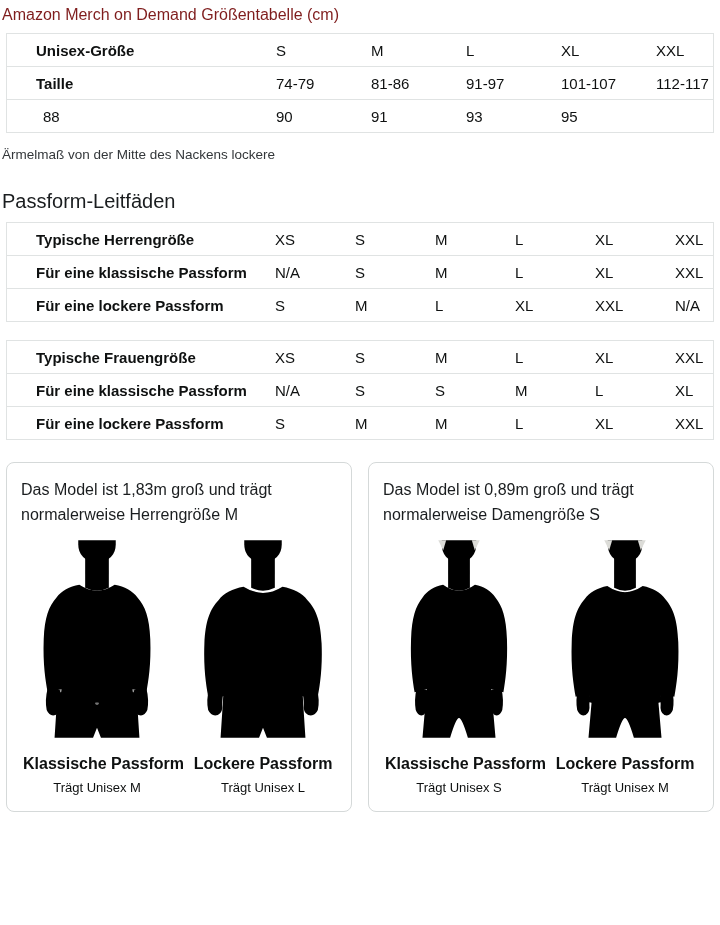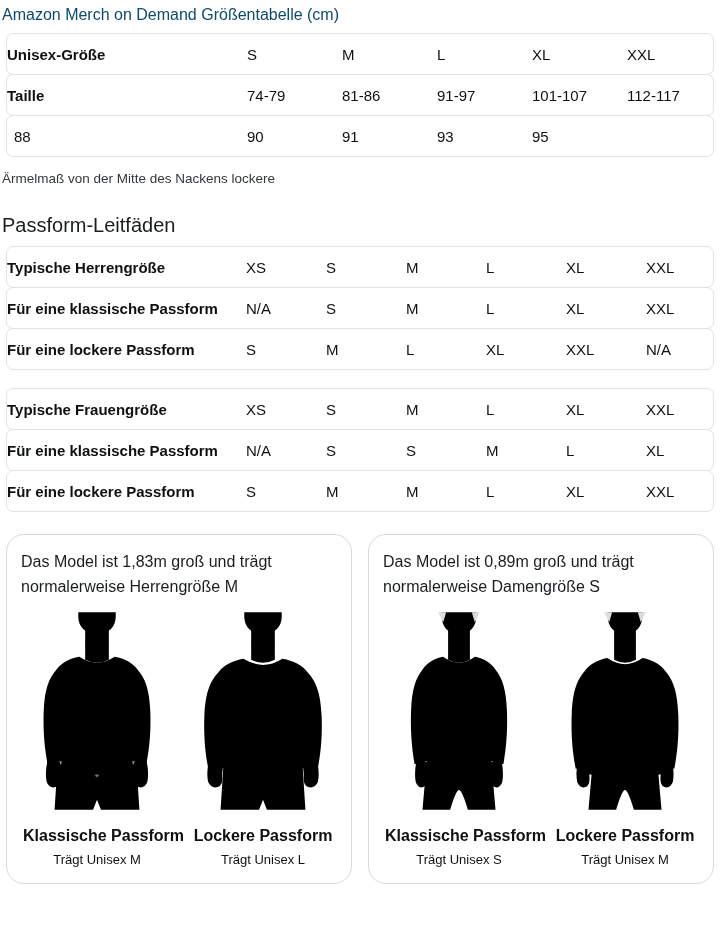--- a/index.html
+++ b/index.html
@@ -16,30 +16,30 @@
   }
   *{box-sizing:border-box;margin:0;padding:0;}
   html,body{background:#fff;}
   body{
     width:720px;height:925px;overflow:hidden;
     font-family:"Liberation Sans","DejaVu Sans",sans-serif;
     color:var(--text);
   }
   .page{padding:4px 0 0 0;}
   .page-title{
-    font-size:16px;font-weight:400;line-height:22px;margin:0 8px 0 2px;color:#0c4a6e;
+    font-size:16px;font-weight:400;line-height:22px;margin:0 8px 0 2px;color:#7f1d1d;
   }
   
   .size-table{margin:7px 6px 0 6px;}
   .t-row{
     display:grid;align-items:center;
-    height:42px;background:#fff;
+    height:34px;background:#fff;
     border:1px solid var(--row-border);
-    border-radius:7px;
-    padding-left:0;
+    border-radius:0;
+    padding-left:29px;
     margin-top:-1px;
   }
   .t-row:first-child{margin-top:0;}
   .cols-5{grid-template-columns:233px repeat(5,95px);}
   .cols-6{grid-template-columns:232px repeat(6,80px);}
   .t-label{font-size:15px;font-weight:700;color:var(--text);white-space:nowrap;}
   .t-cell{font-size:15px;font-weight:400;color:var(--text);padding-left:7px;white-space:nowrap;}
   .footnote{
     font-size:13.5px;line-height:18px;color:var(--note-text);
     margin:13px 8px 0 2px;
@@ -48,21 +48,21 @@
     font-size:20px;font-weight:400;line-height:22px;color:#1a1d1f;
     margin:26px 8px 10px 2px;
   }
   .fit-table{margin-top:8px;}
   .fit-table + .fit-table{margin-top:18px;}
   
   .cards{display:flex;gap:16px;margin:22px 6px 0 6px;}
   .card{
     flex:1;background:#fff;
     border:1px solid var(--card-border);
-    border-radius:18px;
+    border-radius:8px;
     padding:14px 12px 14px 14px;
   }
   .card-desc{font-size:16px;line-height:25px;color:#1a1d1f;max-width:300px;}
   .models{display:flex;justify-content:center;gap:18px;margin-top:12px;}
   .model{width:148px;}
   .model svg{display:block;width:148px;height:200px;}
   .caption-fit{font-size:16px;font-weight:700;text-align:center;margin-top:15px;line-height:19px;white-space:nowrap;}
   .caption-size{font-size:13px;font-weight:400;text-align:center;margin-top:5px;line-height:19px;white-space:nowrap;}
   .collar{fill:rgba(0,0,0,.30);}
   .seam{fill:none;stroke:rgba(0,0,0,.18);stroke-width:1.5;}

